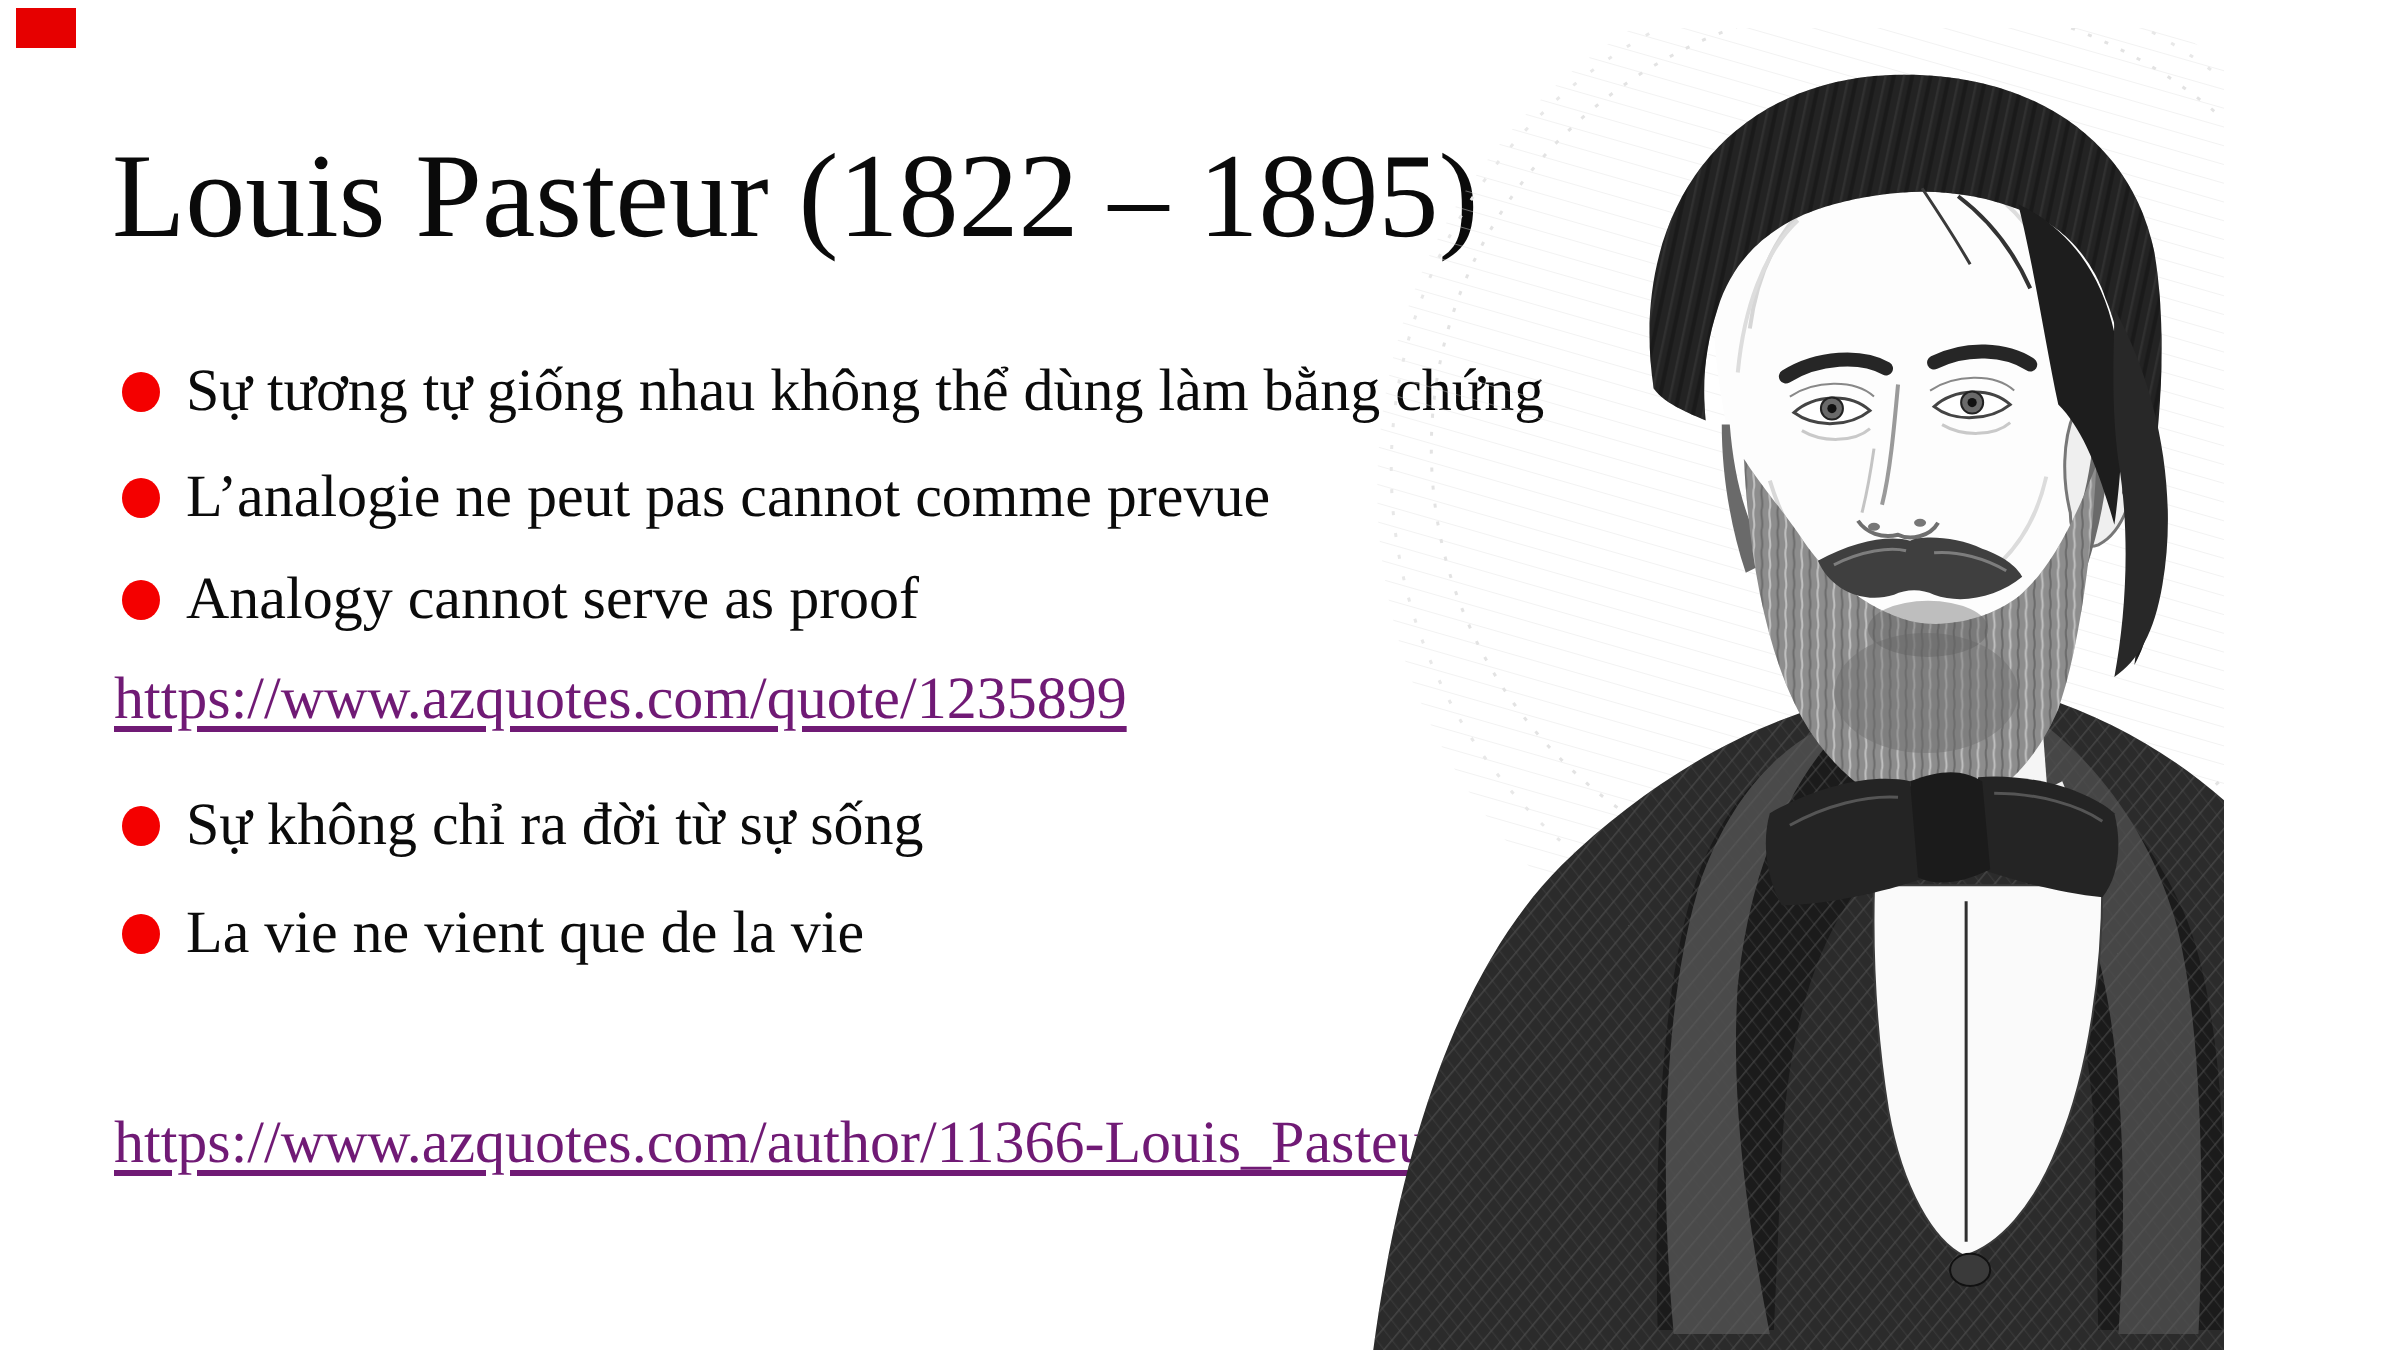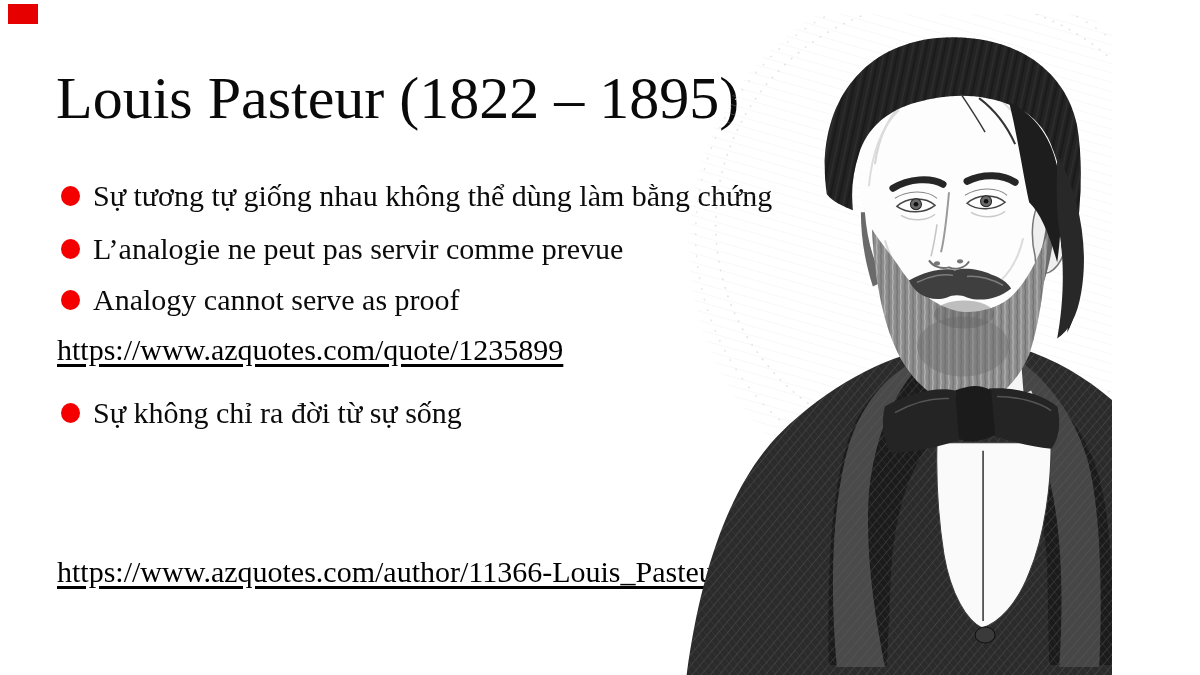--- a/index.html
+++ b/index.html
@@ -9,21 +9,21 @@
 
   .corner-marker{position:absolute;left:8px;top:4px;width:30px;height:20px;background:#e60000;}
 
   .title{position:absolute;left:56px;top:64px;margin:0;font-weight:400;
          font-size:60px;line-height:1.15;color:#0a0a0a;white-space:nowrap;}
 
   .bullet-item{position:absolute;left:61px;display:flex;align-items:center;gap:13px;
                font-size:30px;line-height:1.25;color:#0b0b0b;white-space:nowrap;}
   .dot{flex:none;width:19px;height:20px;border-radius:50%;background:#f40000;}
 
-  .quote-link{position:absolute;left:57px;font-size:30px;line-height:1.25;color:#000000;
+  .quote-link{position:absolute;left:57px;font-size:30px;line-height:1.25;color:#701a75;
               text-decoration:underline;text-underline-offset:4px;white-space:nowrap;cursor:pointer;}
 
   .b1{top:177px;} .b2{top:230px;} .b3{top:281px;}
   .b4{top:394px;} .b5{top:448px;} .b6{top:503px;}
   .l1{top:331px;} .l2{top:553px;}
 
   .portrait{position:absolute;left:678px;top:14px;width:522px;height:661px;}
 </style>
 </head>
 <body>
@@ -33,31 +33,35 @@
   <div class="corner-marker"></div>
 
   <h1 class="title">Louis Pasteur (1822 – 1895)</h1>
 
   <div class="bullet-item b1">
     <span class="dot"></span>
     <span>Sự tương tự giống nhau không thể dùng làm bằng chứng</span>
   </div>
   <div class="bullet-item b2">
     <span class="dot"></span>
-    <span>L’analogie ne peut pas servir comme prevue</span>
+    <span>L’analogie ne peut pas cannot comme prevue</span>
   </div>
   <div class="bullet-item b3">
     <span class="dot"></span>
     <span>Analogy cannot serve as proof</span>
   </div>
   <a class="quote-link l1">https://www.azquotes.com/quote/1235899</a>
 
   <div class="bullet-item b4">
     <span class="dot"></span>
     <span>Sự không chỉ ra đời từ sự sống</span>
+  </div>
+  <div class="bullet-item b5">
+    <span class="dot"></span>
+    <span>La vie ne vient que de la vie</span>
   </div>
   <a class="quote-link l2">https://www.azquotes.com/author/11366-Louis_Pasteur</a>
 
   <svg class="portrait" viewBox="0 0 520 660" aria-label="engraved portrait">
     <defs>
       <pattern id="hatchA" width="7" height="7" patternUnits="userSpaceOnUse" patternTransform="rotate(40)">
         <line x1="0" y1="0" x2="0" y2="7" stroke="#606060" stroke-width="1.6"></line>
       </pattern>
       <pattern id="hatchB" width="6" height="6" patternUnits="userSpaceOnUse" patternTransform="rotate(-38)">
         <line x1="0" y1="0" x2="0" y2="6" stroke="#4e4e4e" stroke-width="1.3"></line>

